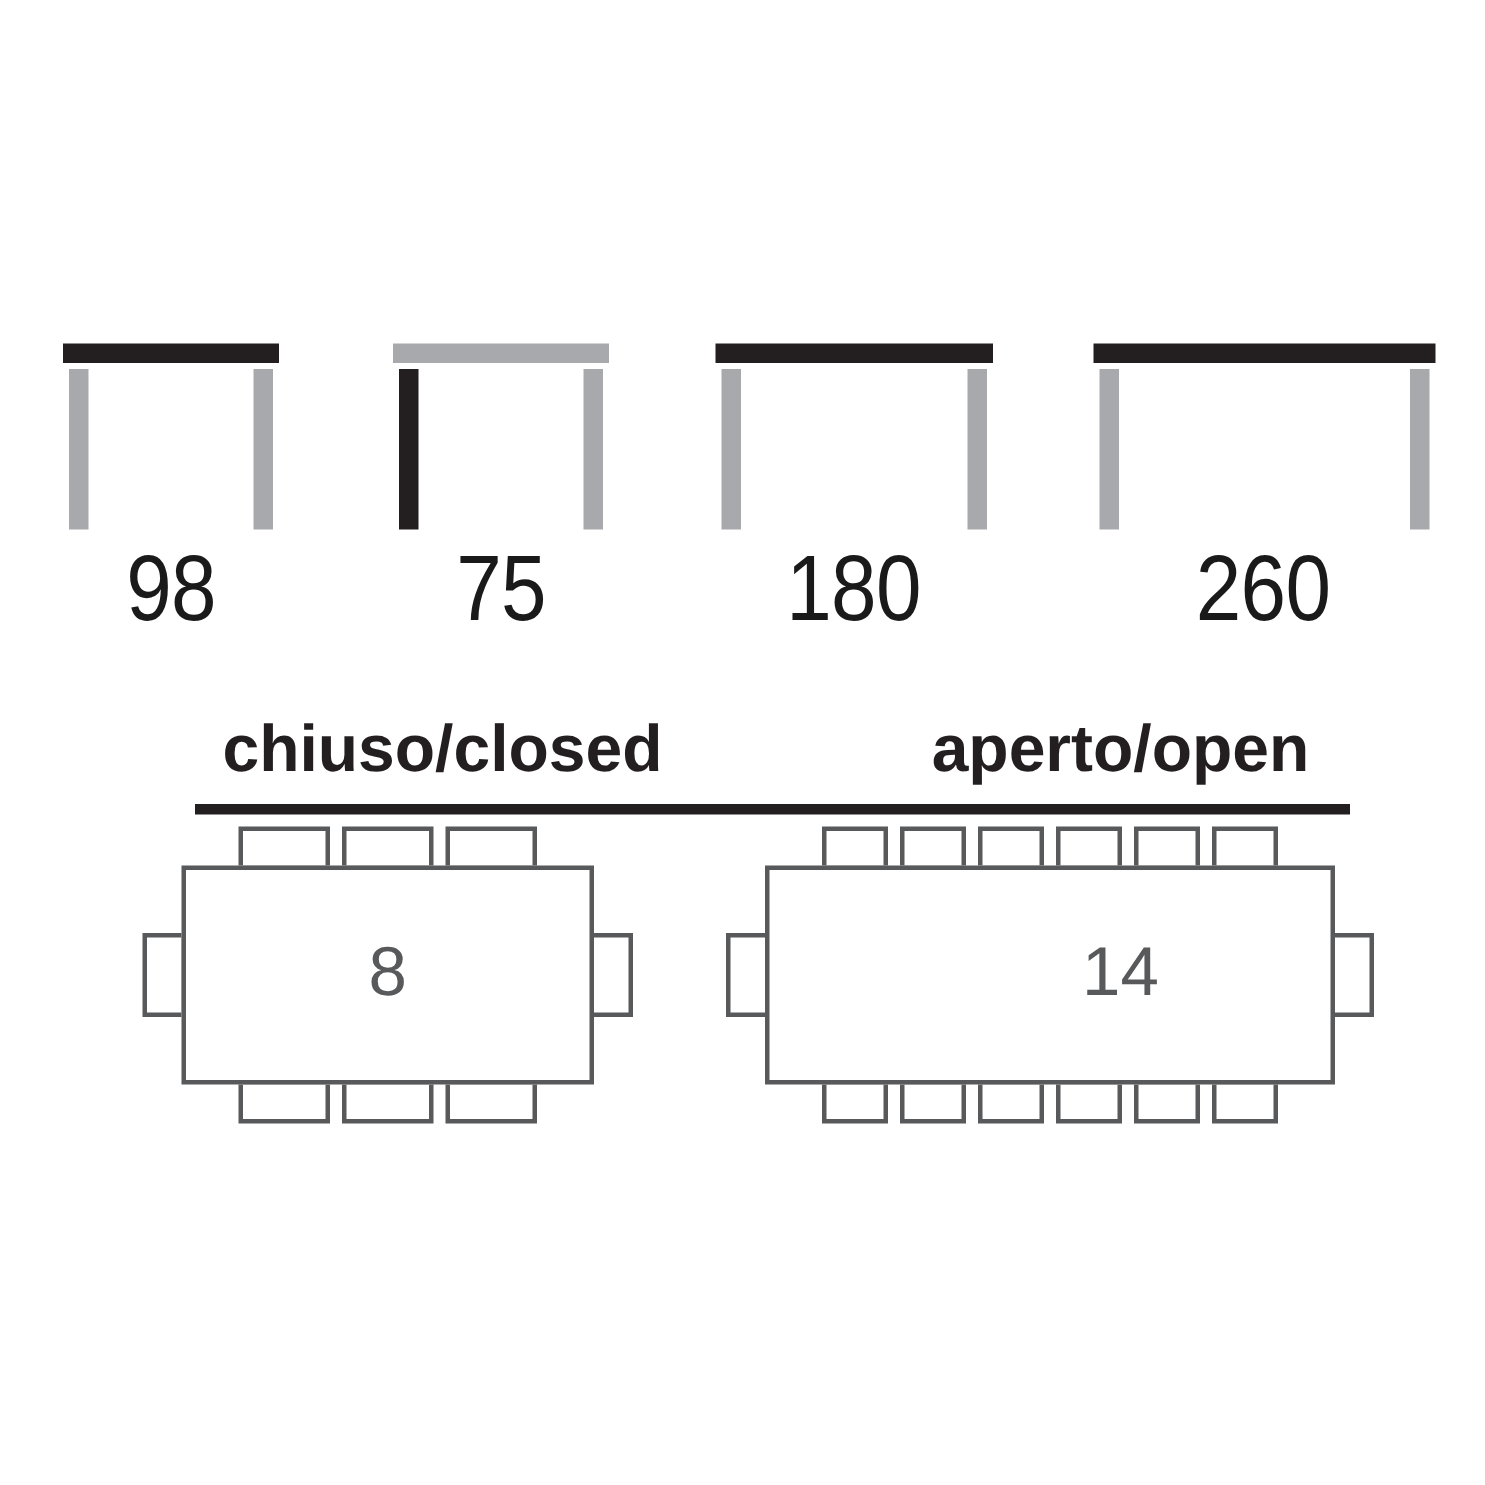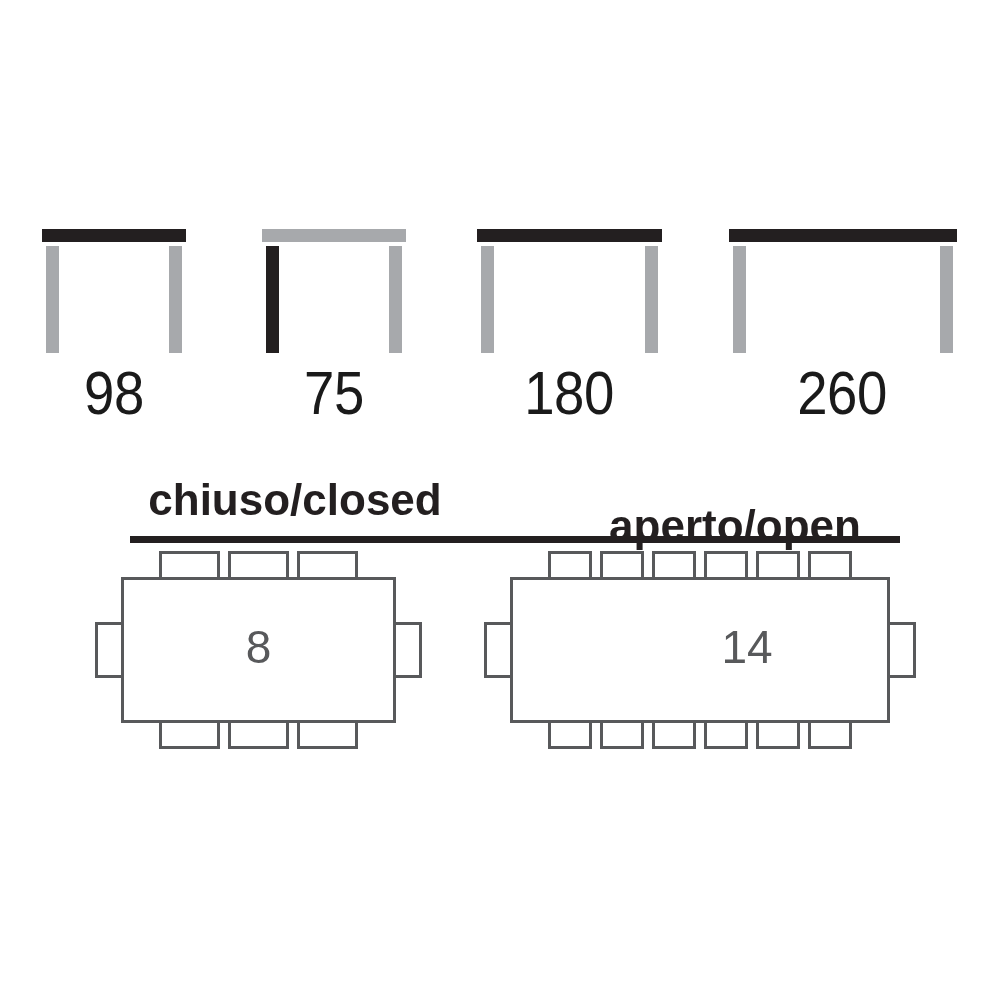--- a/index.html
+++ b/index.html
@@ -129,21 +129,21 @@
 
   <div id="dim-labels-layer">
       <div class="dim-label" style="left: 34px; top: 362px; width: 160px;">98</div>
       <div class="dim-label" style="left: 254px; top: 362px; width: 160px;">75</div>
       <div class="dim-label" style="left: 489px; top: 362px; width: 160px;">180</div>
       <div class="dim-label" style="left: 762px; top: 362px; width: 160px;">260</div>
     </div>
 
   <div class="caption" style="left:60px; top:478px; width:470px;">chiuso/closed</div>
 
-  <div class="caption" style="left:500px; top:478px; width:470px;margin-top:26px;">aperto/open</div>
+  <div class="caption" style="left:512px; top:478px; width:470px;">aperto/open</div>
 
   <div class="divider" style="left:130px; top:536px; width:770px;"></div>
 
   <div id="plans-layer">
       <div class="plan" style="left: 0px; top: 0px; width: 990px; height: 990px;">
         <div class="seat" style="left: 159px; top: 551px; width: 61px; height: 29px;"></div>
         <div class="seat" style="left: 228px; top: 551px; width: 61px; height: 29px;"></div>
         <div class="seat" style="left: 297px; top: 551px; width: 61px; height: 29px;"></div>
         <div class="seat" style="left: 159px; top: 720px; width: 61px; height: 29px;"></div>
         <div class="seat" style="left: 228px; top: 720px; width: 61px; height: 29px;"></div>

